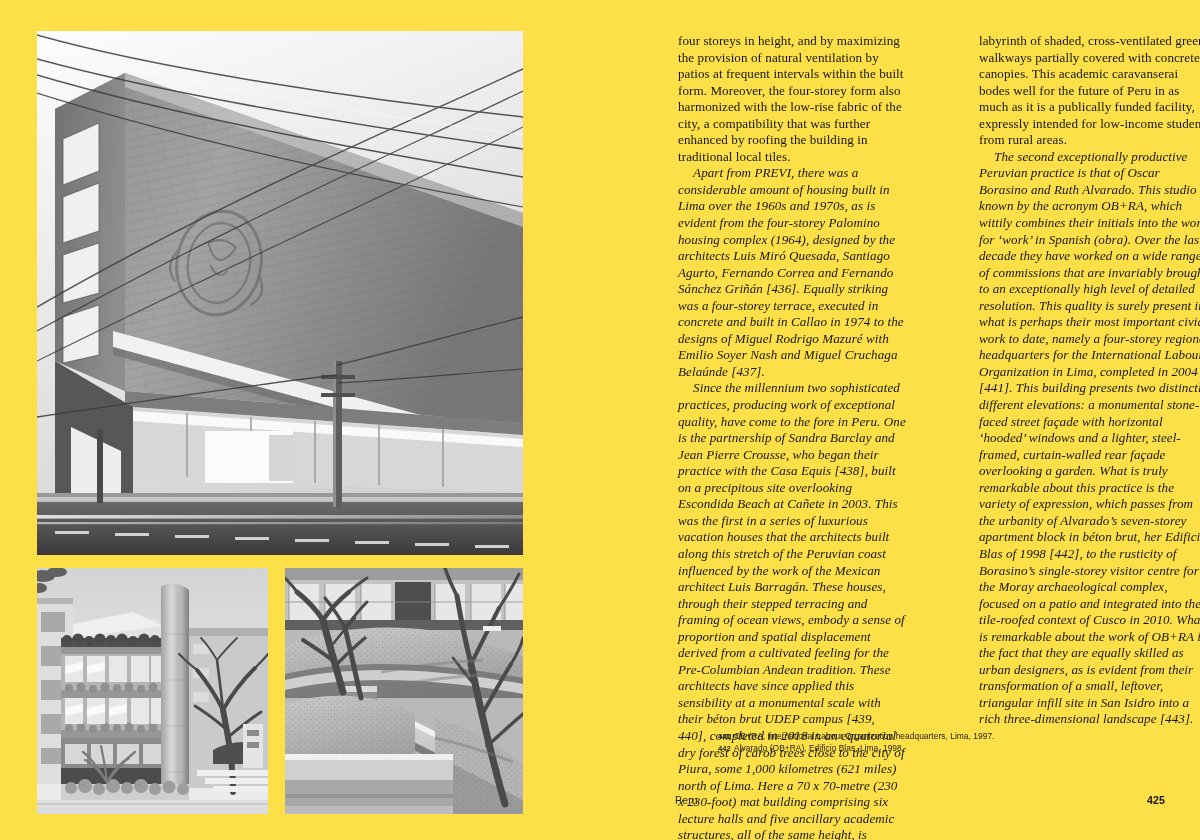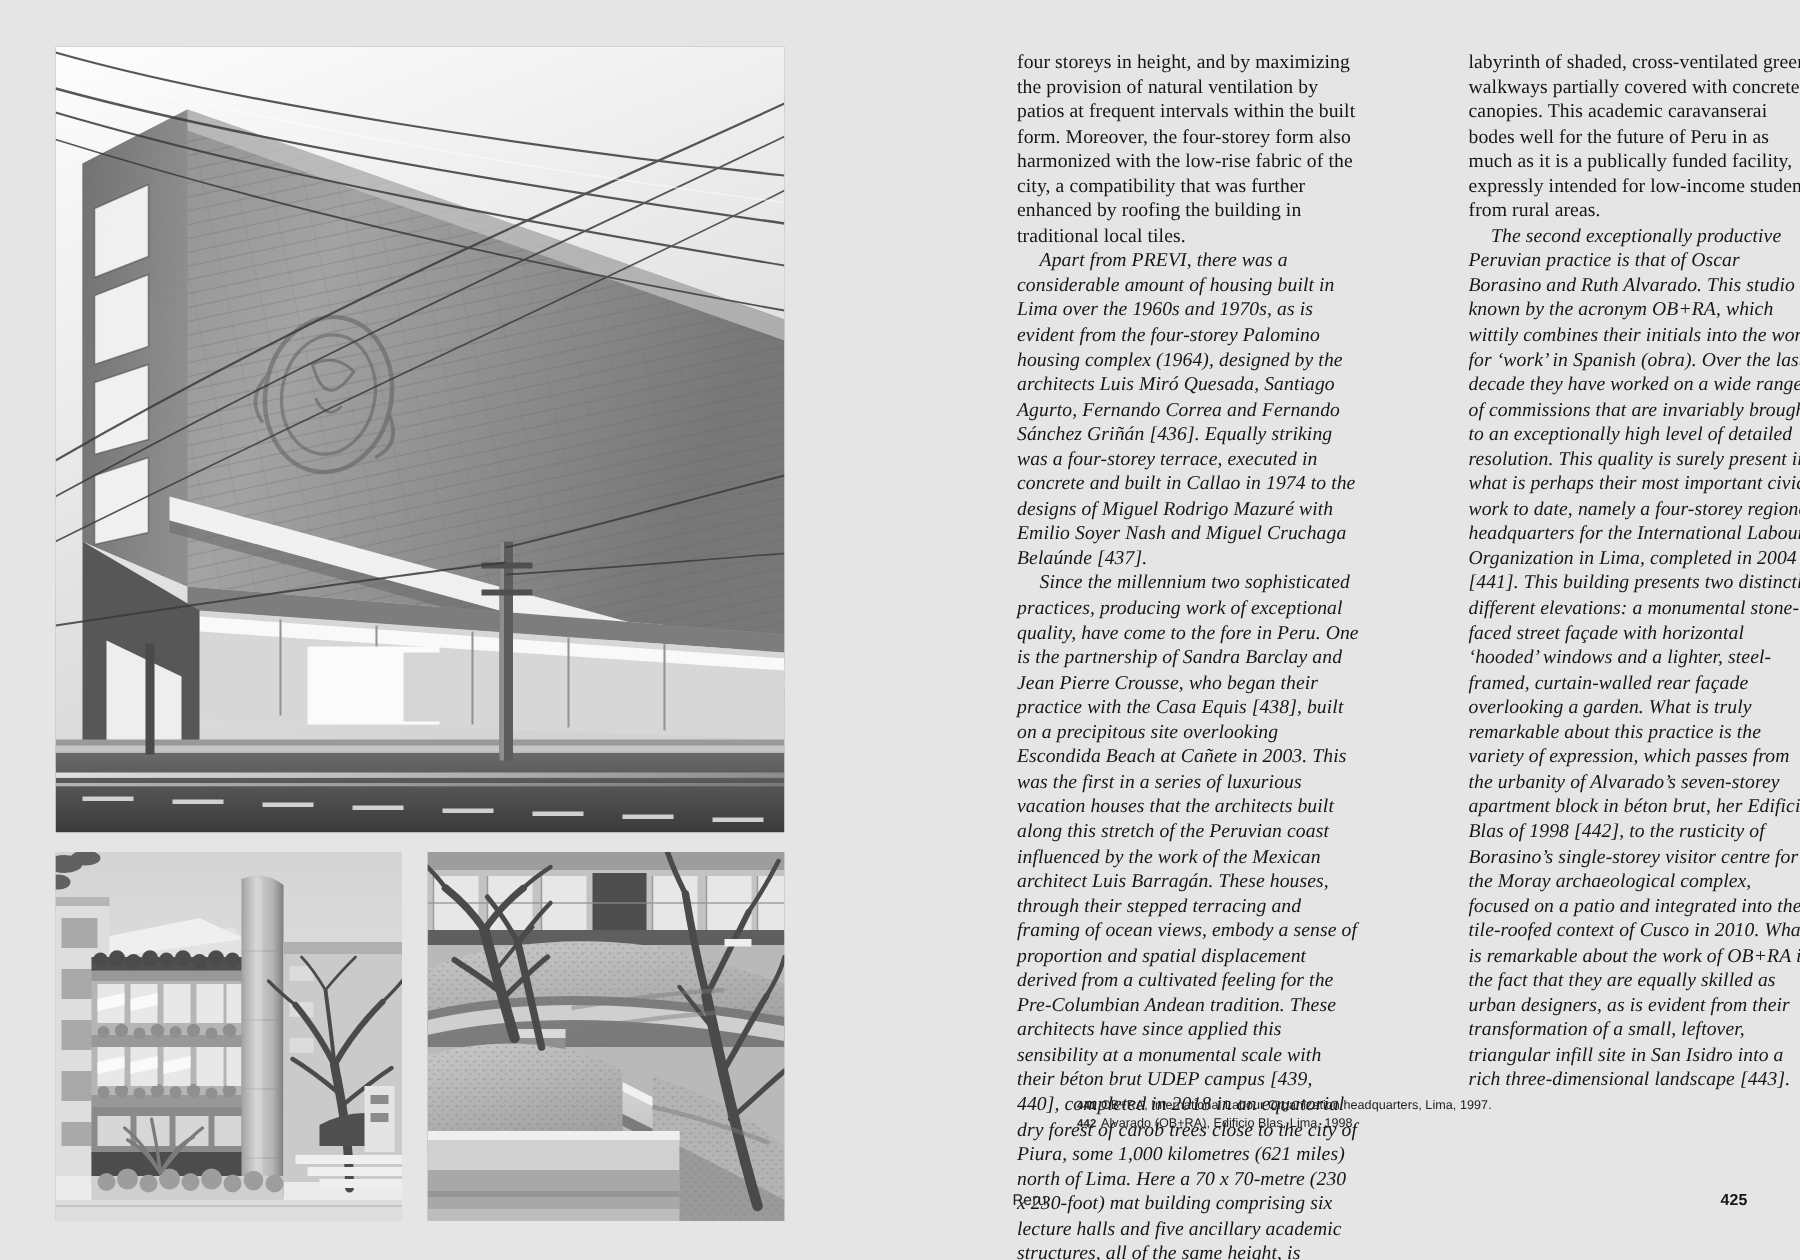--- a/index.html
+++ b/index.html
@@ -4,21 +4,21 @@
 <style>
   html, body {
     margin: 0;
     padding: 0;
     background: #ffffff;
   }
   .page {
     position: relative;
     width: 1200px;
     height: 840px;
-    background: #e5e5e5;
+    background: #fde047;
     overflow: hidden;
     font-family: "Liberation Serif", serif;
   }
 
   
   .plate {
     position: absolute;
     overflow: hidden;
     background: #b9b9b9;
   }

